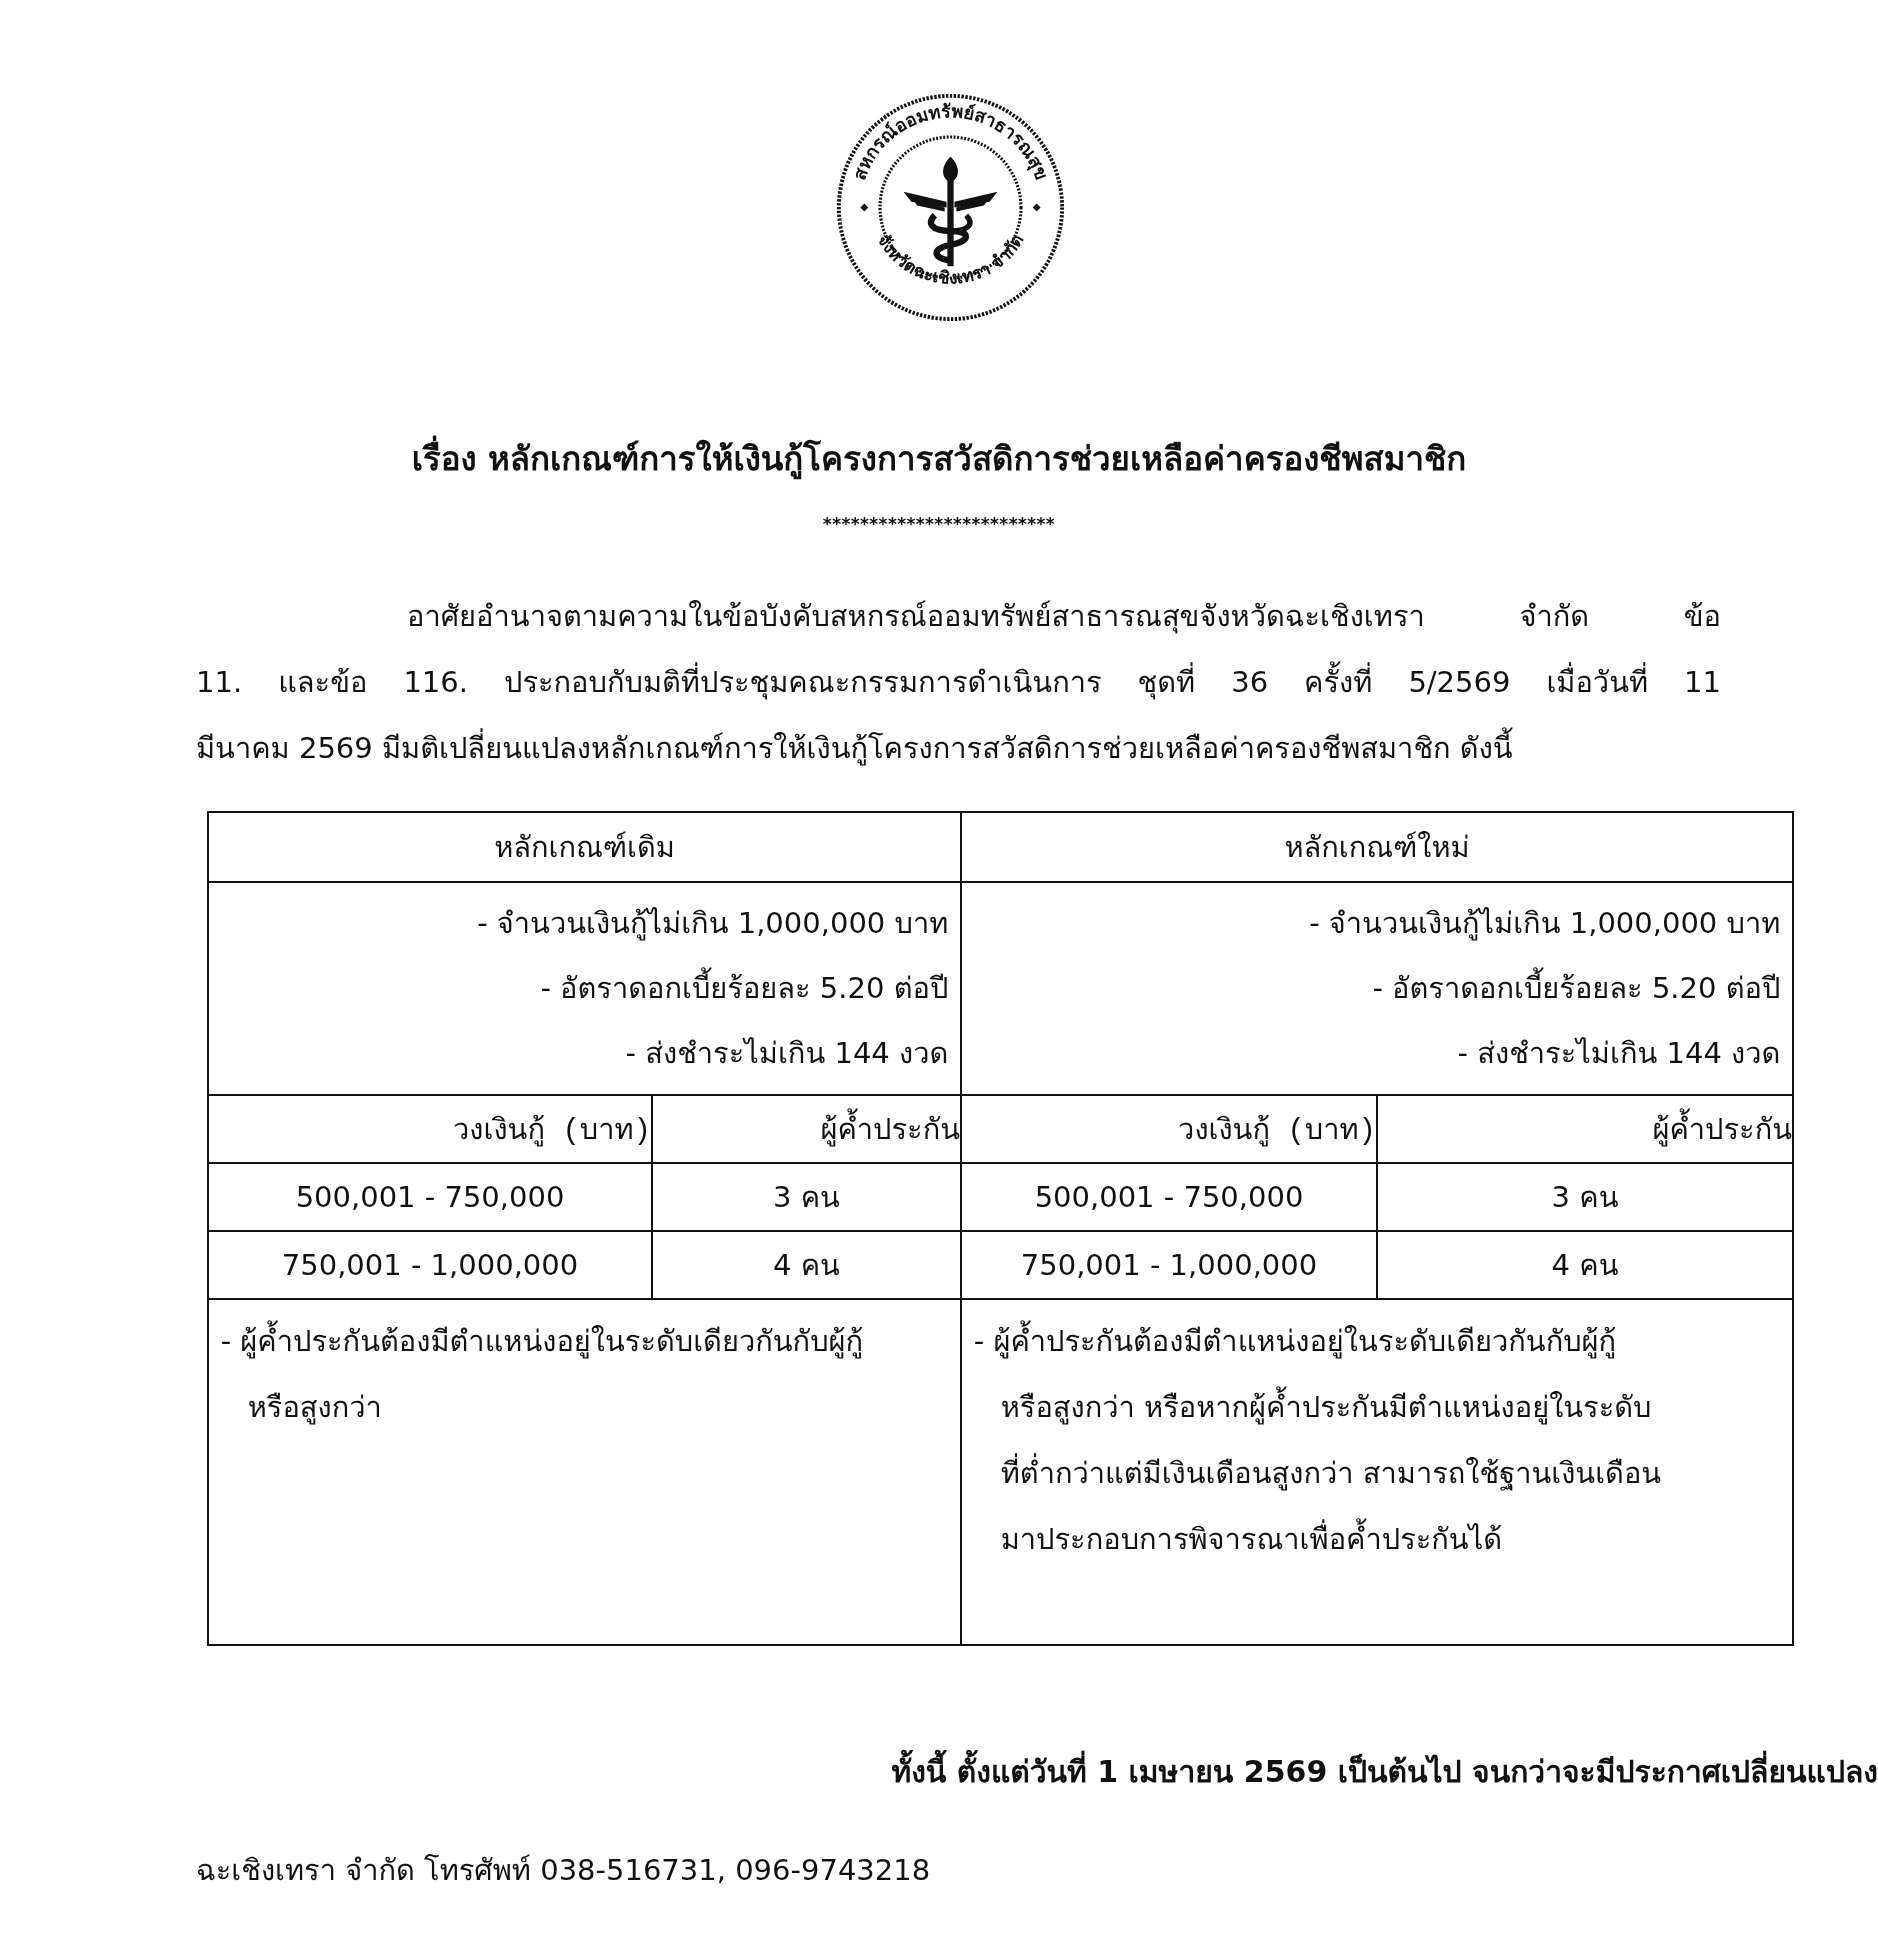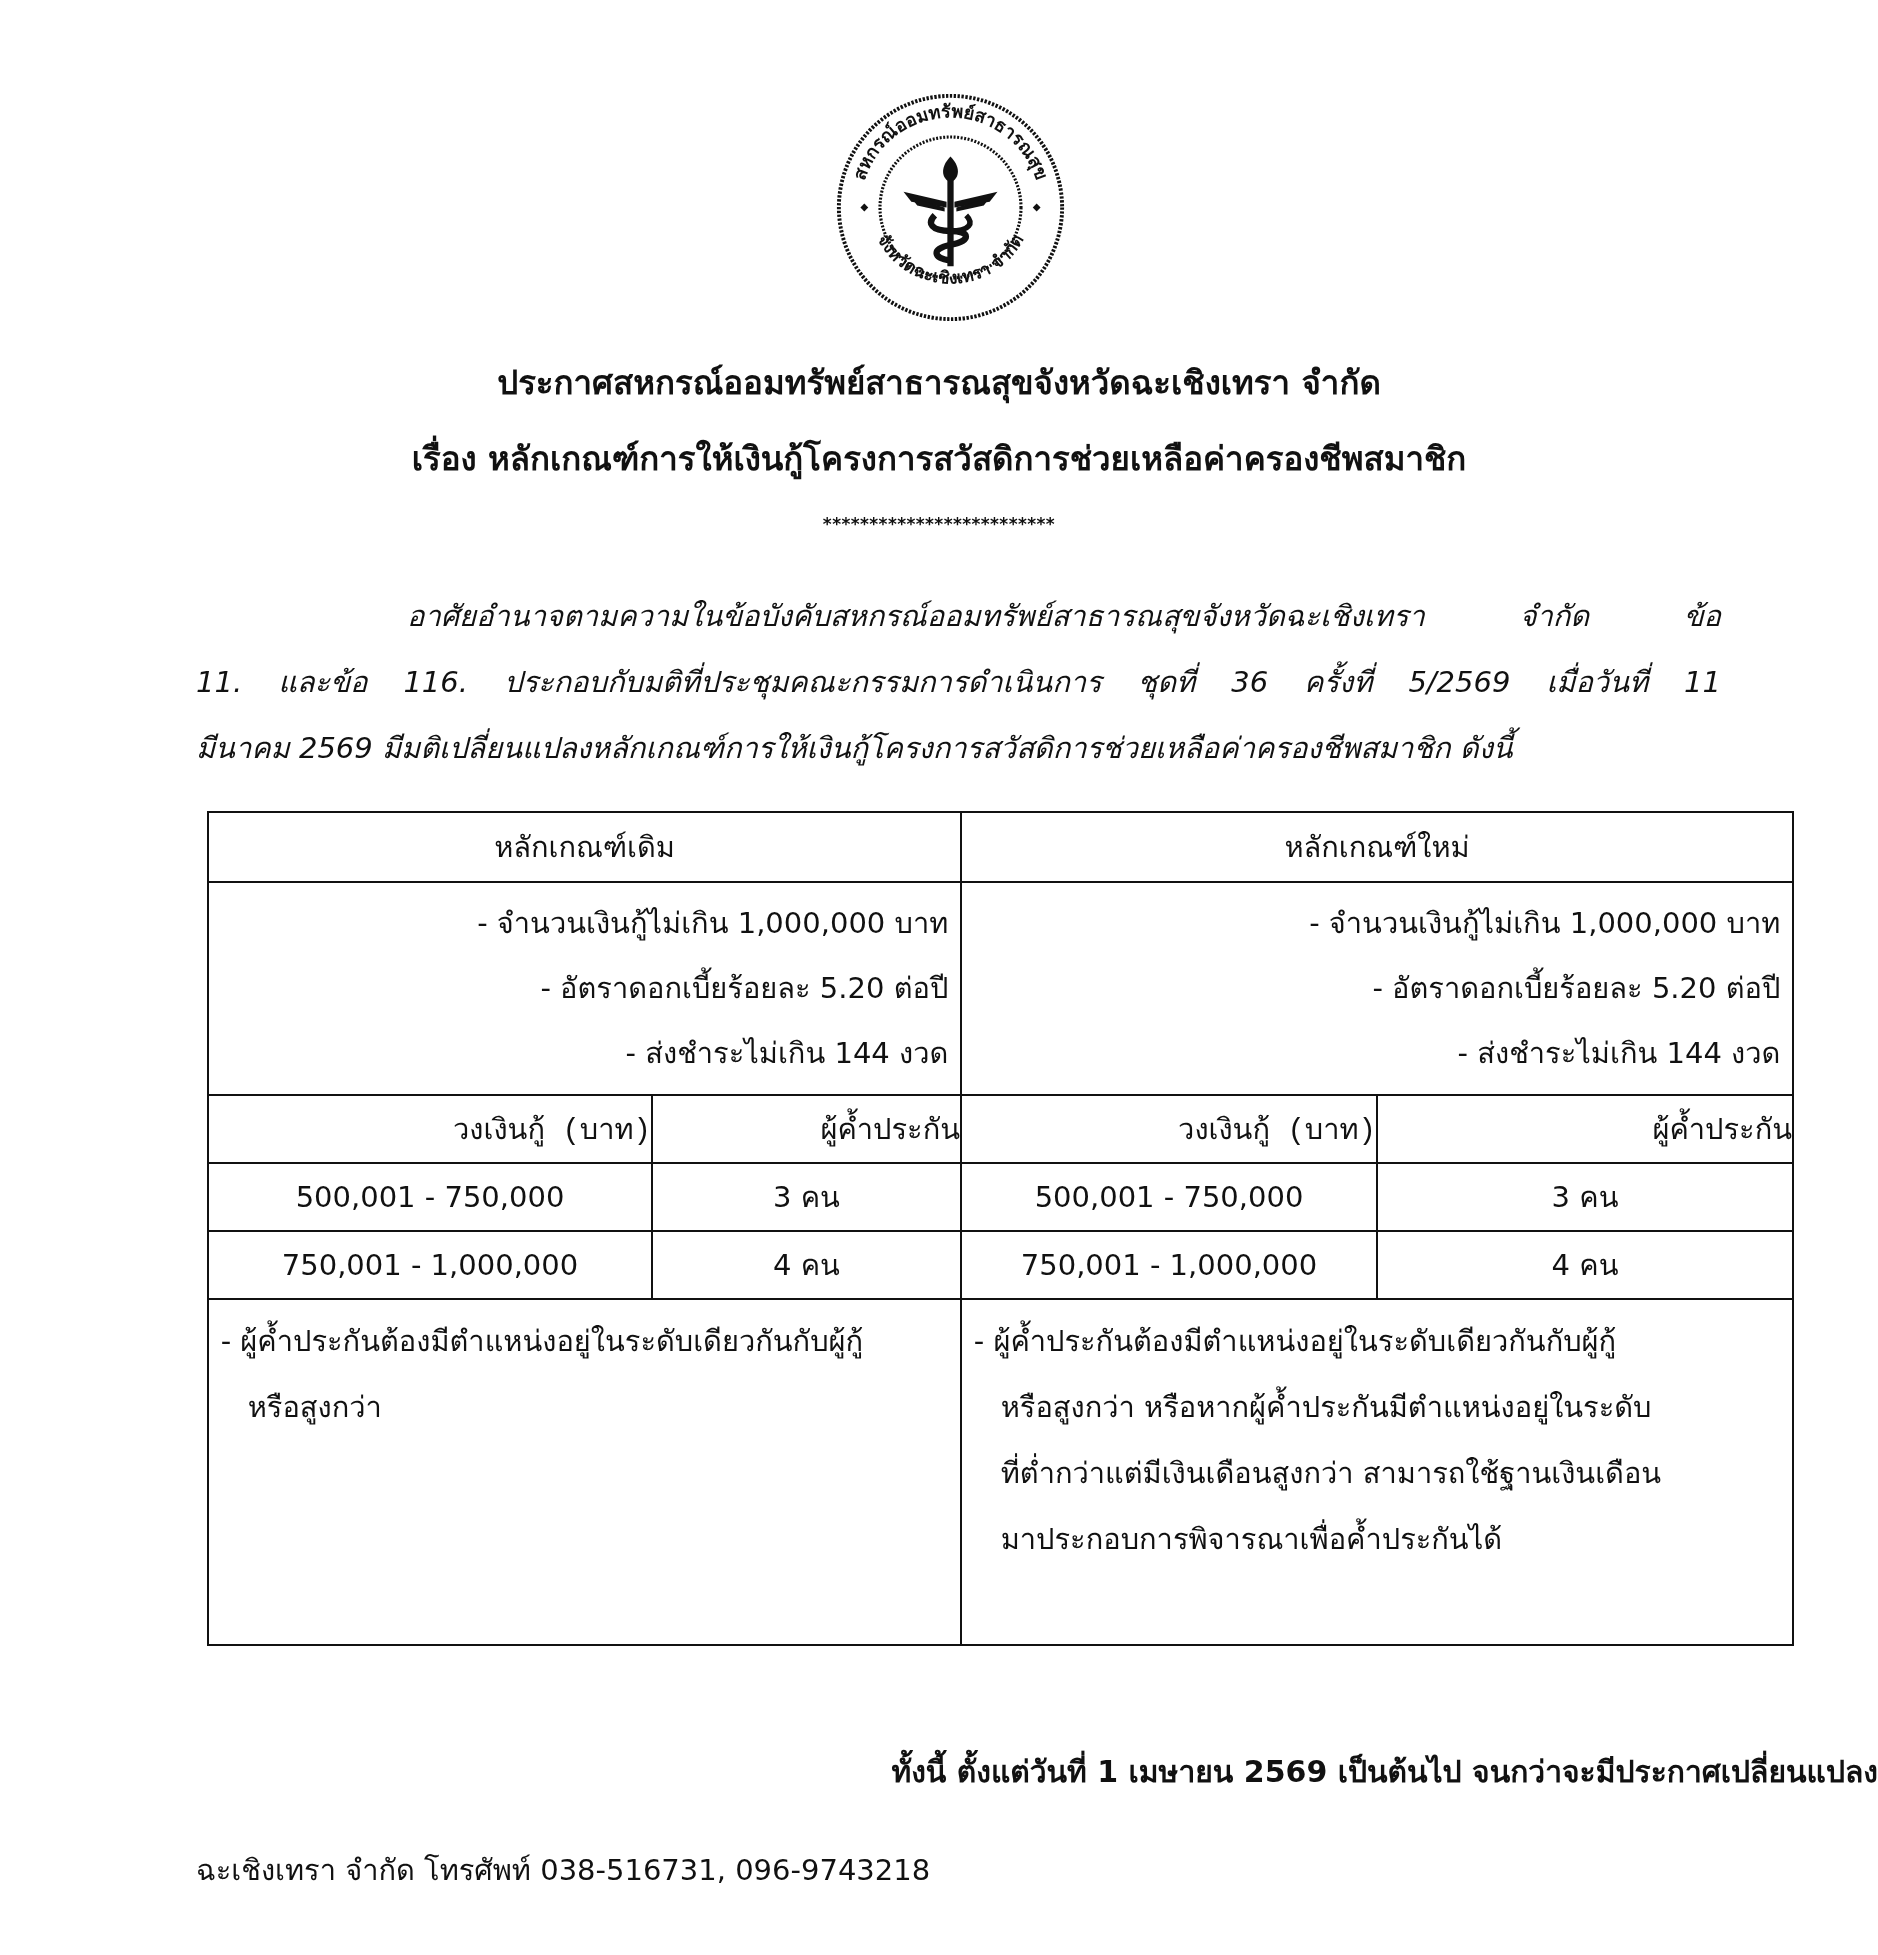--- a/index.html
+++ b/index.html
@@ -25,21 +25,21 @@
     position: absolute; left: 0; width: 1878px; text-align: center;
     top: 514px; font-size: 17px; letter-spacing: 0.4px; font-weight: bold;
   }
 
   .para {
     position: absolute; left: 196px; width: 1525px;
     font-size: 29px; line-height: 66px; text-align: justify;
     text-align-last: justify;
   }
   .para .indent { display: inline-block; width: 211px; }
-  .para .line { display: block; white-space: nowrap; font-style: italic; }
+  .para .line { display: block; white-space: nowrap; }
   .para .line.last { text-align-last: left; }
 
   
   .tbl {
     position: absolute; left: 207px; top: 811px; width: 1585px;
     border-collapse: collapse; table-layout: fixed;
     font-size: 29px;
   }
   .tbl td, .tbl th {
     border: 2.7px solid #111; padding: 0; font-weight: normal;
@@ -95,21 +95,20 @@
       <path d="M300 170 C 270 200, 280 230, 300 235 C 320 230, 330 200, 300 170 Z"></path>
       <path d="M180 260 L 290 285 L 290 300 L 200 285 Z"></path>
       <path d="M420 260 L 310 285 L 310 300 L 400 285 Z"></path>
       <path d="M200 275 L 285 300 L 285 310 L 215 295 Z"></path>
       <path d="M400 275 L 315 300 L 315 310 L 385 295 Z"></path>
       <path d="M260 320 C 240 340, 250 360, 300 360 C 350 360, 355 385, 300 395 C 250 405, 255 430, 300 435" fill="none" stroke="#111" stroke-width="16"></path>
       <path d="M340 320 C 360 340, 350 360, 300 360" fill="none" stroke="#111" stroke-width="14"></path>
     </g>
   </svg>
 
-  <div class="title l1">ประกาศสหกรณ์ออมทรัพย์สาธารณสุขจังหวัดฉะเชิงเทรา  จำกัด</div>
   <div class="title l2">เรื่อง  หลักเกณฑ์การให้เงินกู้โครงการสวัสดิการช่วยเหลือค่าครองชีพสมาชิก</div>
   <div class="stars">*************************</div>
 
   <div class="para" style="top:583px;">
     <span class="line"><span class="indent"></span><span>อาศัยอำนาจตามความในข้อบังคับสหกรณ์ออมทรัพย์สาธารณสุขจังหวัดฉะเชิงเทรา  จำกัด  ข้อ</span></span>
     <span class="line">11. และข้อ 116. ประกอบกับมติที่ประชุมคณะกรรมการดำเนินการ  ชุดที่  36  ครั้งที่  5/2569  เมื่อวันที่  11</span>
     <span class="line last">มีนาคม  2569  มีมติเปลี่ยนแปลงหลักเกณฑ์การให้เงินกู้โครงการสวัสดิการช่วยเหลือค่าครองชีพสมาชิก  ดังนี้</span>
   </div>
 
   <table class="tbl">

